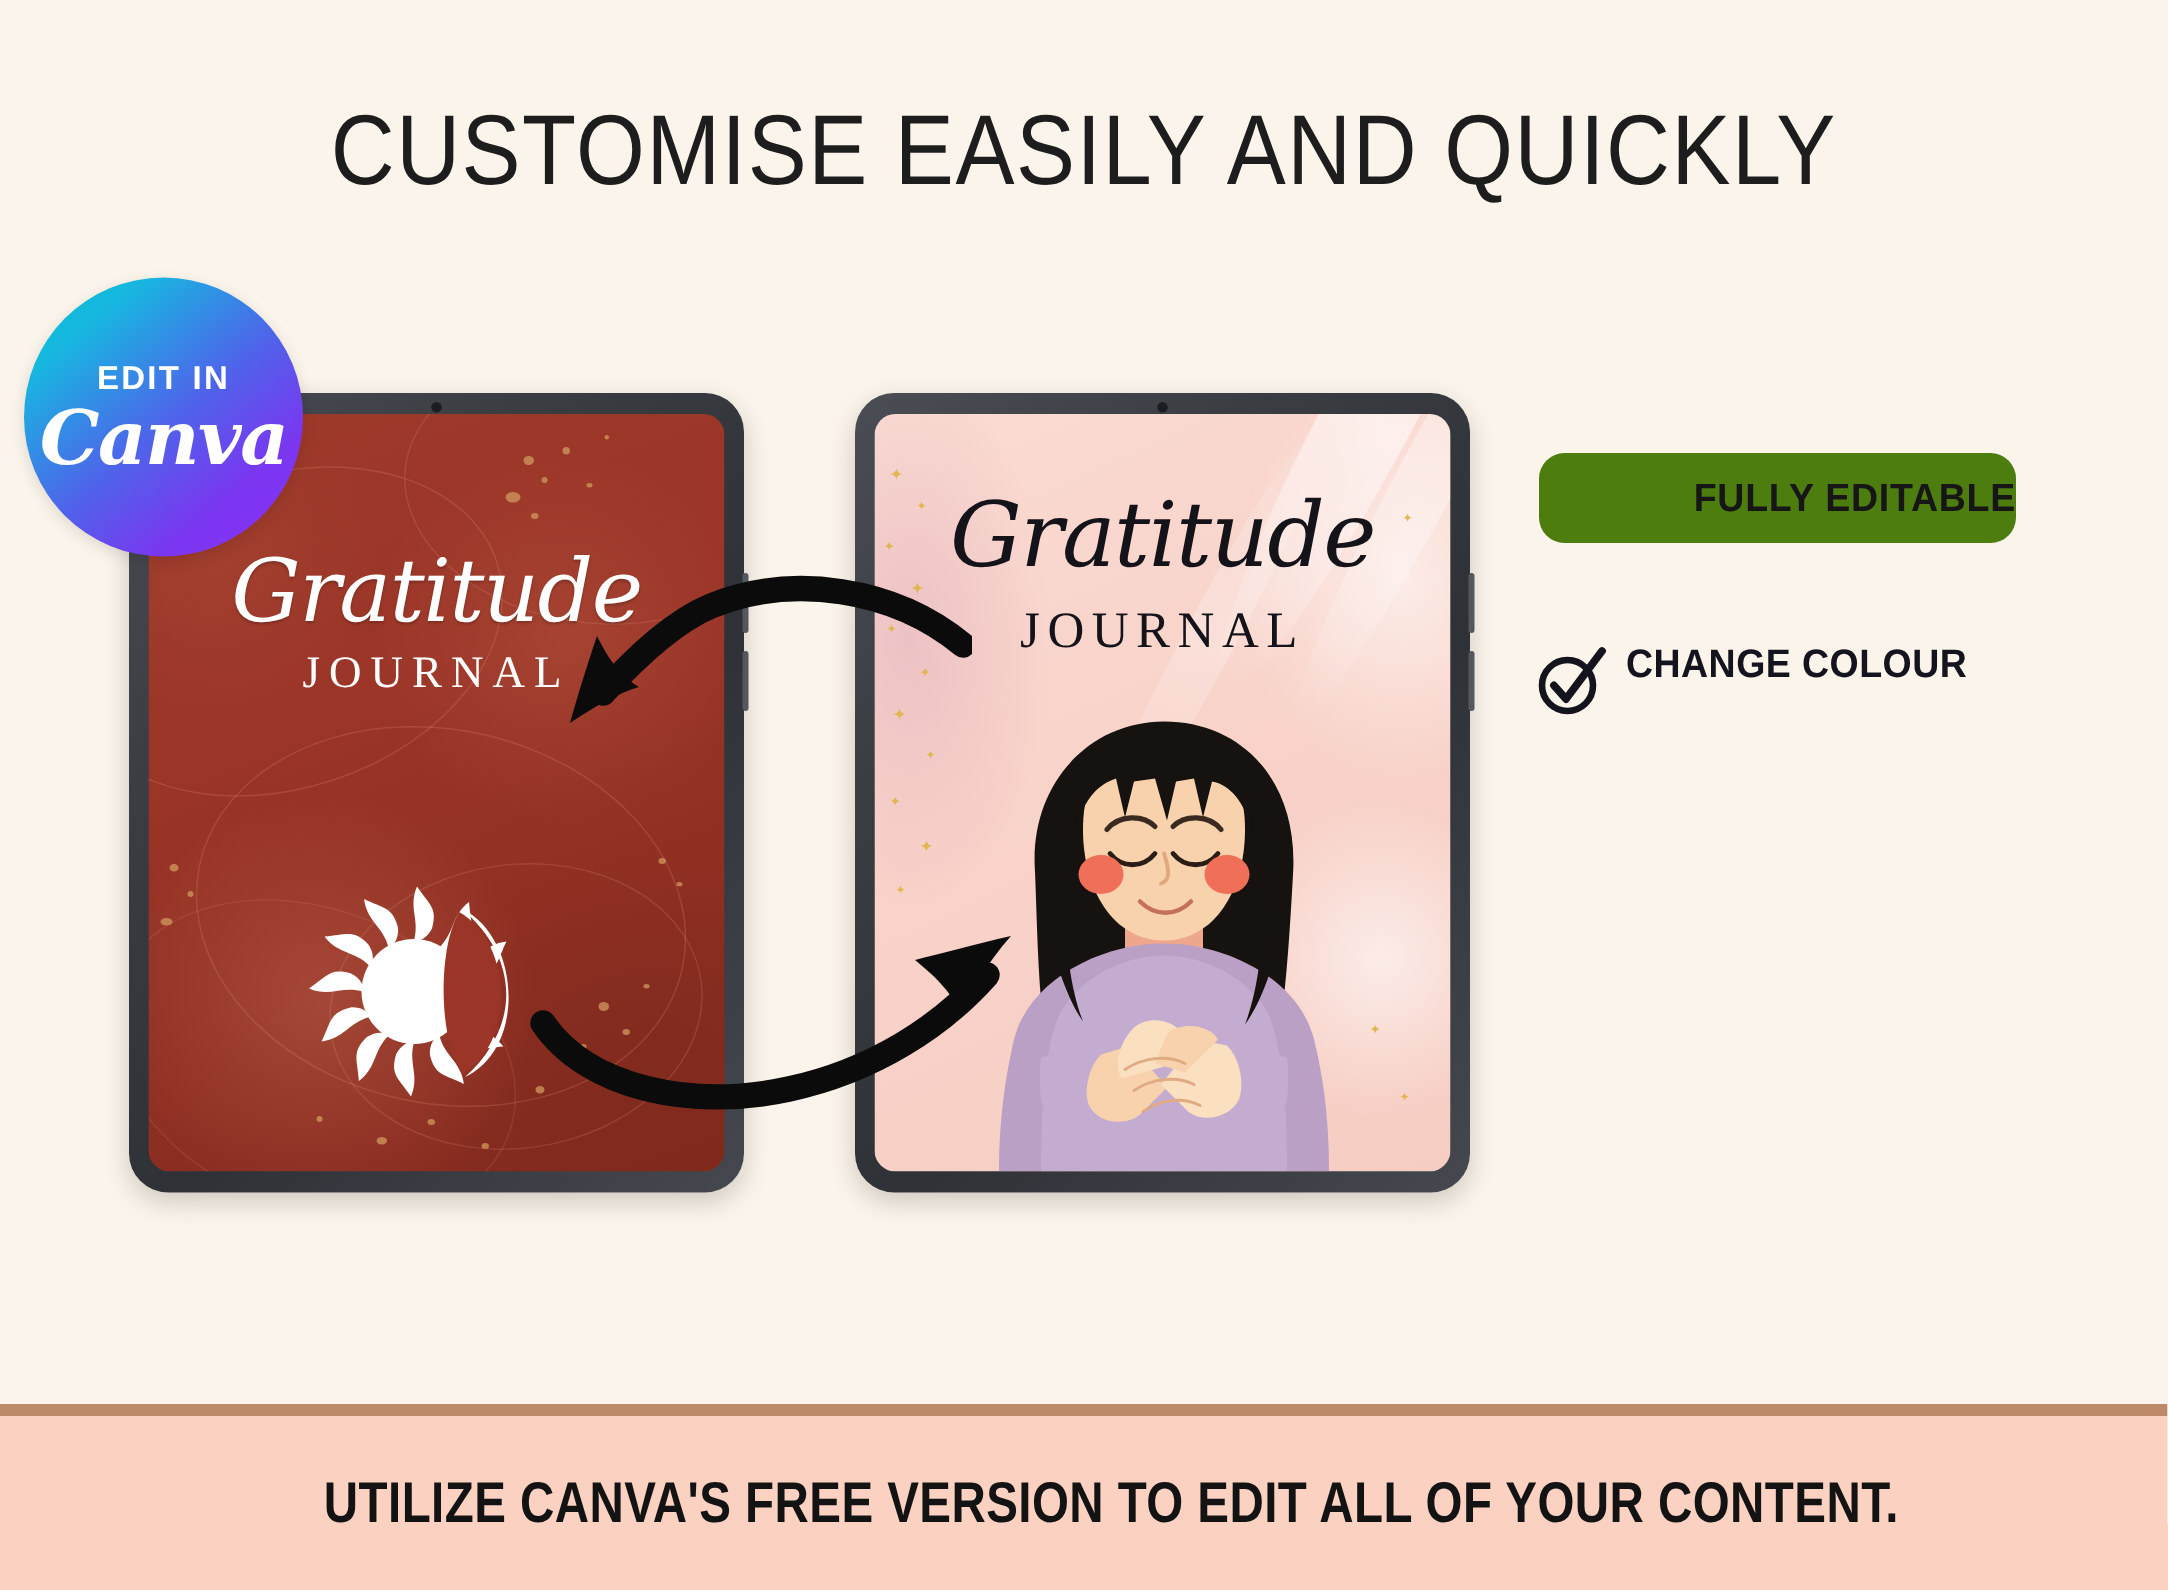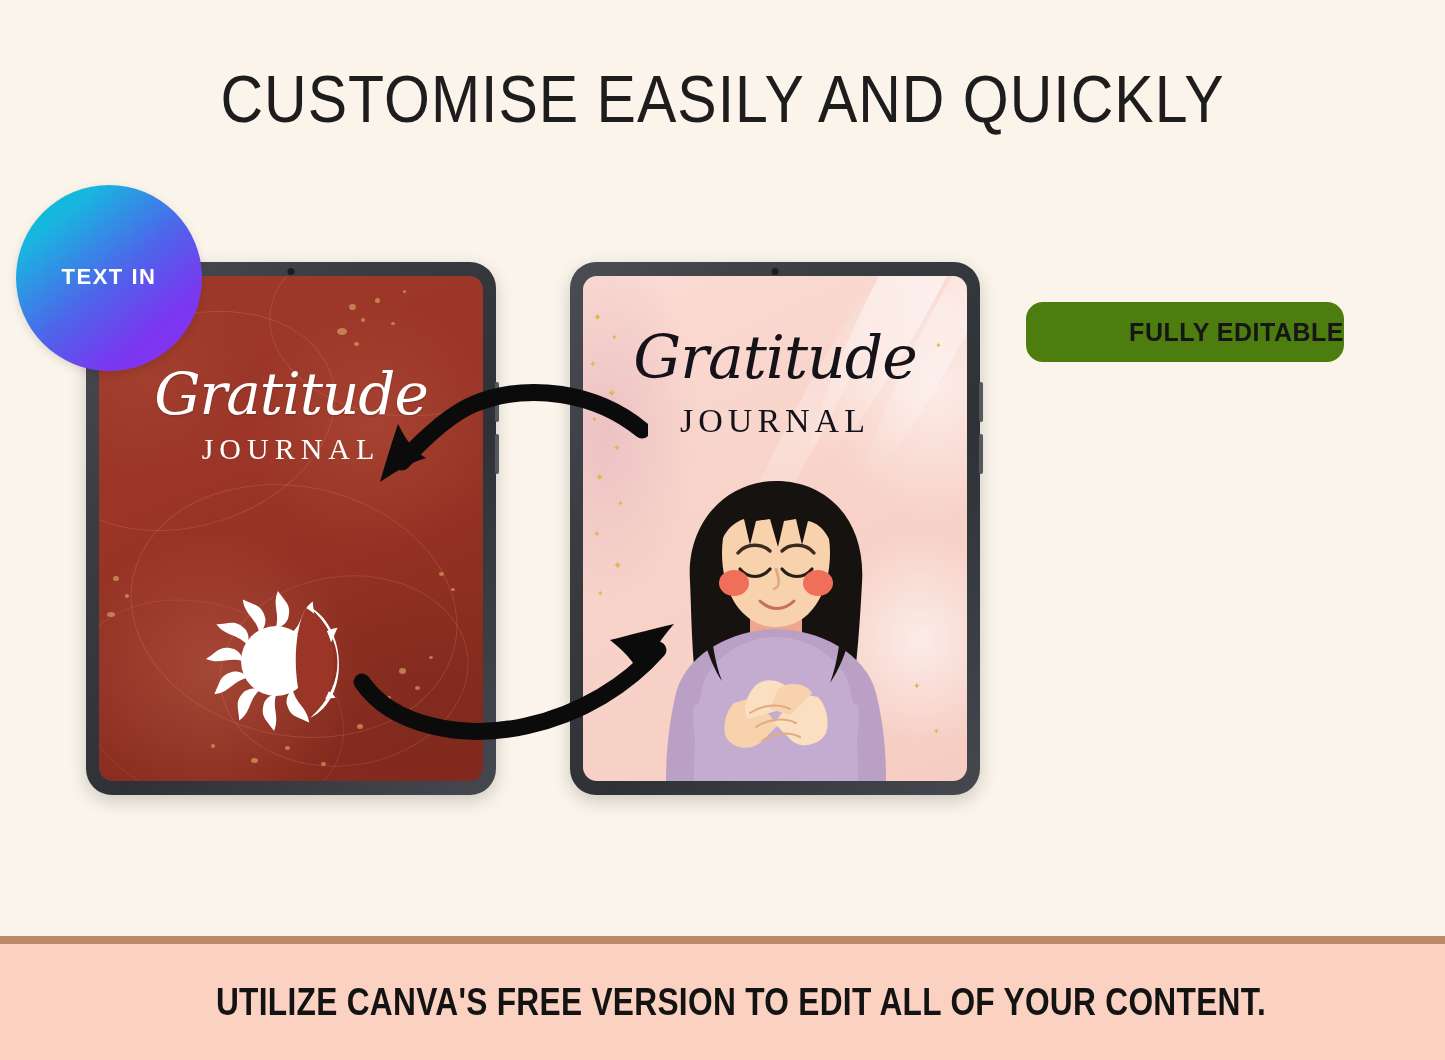--- a/index.html
+++ b/index.html
@@ -347,30 +347,40 @@
   <path d="M284,52 C238,14 170,4 116,26 C92,36 68,58 44,84" stroke="#0b0b0b" stroke-width="17" fill="none" stroke-linecap="round"></path>
   <path d="M22,104 C30,76 36,58 40,46 C46,58 54,72 68,80 C54,84 40,92 22,104 Z" fill="#0b0b0b"></path>
 </svg>
 
 <svg class="arrow" id="arrow-bottom" width="330" height="126" viewBox="0 0 330 126">
   <path d="M10,64 C40,108 110,122 174,108 C230,96 276,66 306,32" stroke="#0b0b0b" stroke-width="17" fill="none" stroke-linecap="round"></path>
   <path d="M322,6 C296,12 274,18 258,22 C270,32 282,42 288,58 C296,42 306,24 322,6 Z" fill="#0b0b0b"></path>
 </svg>
 
 <div id="canva-badge">
-  <div class="edit-in">TEXT IN</div>
+  <div class="edit-in">EDIT IN</div>
+  <div class="canva-word">Canva</div>
 </div>
 
 <div id="fully-editable-badge">
   <span>FULLY EDITABLE</span>
 </div>
 
 <div id="feature-list">
 
 
+  <div class="feature-row">
+    <div class="check-wrap">
+      <svg width="50" height="50" viewBox="0 0 50 50">
+        <circle cx="23" cy="27" r="17" fill="none" stroke="#14141f" stroke-width="4.4"></circle>
+        <path d="M14,27 L22,36 L46,4" stroke="#14141f" stroke-width="5.2" fill="none" stroke-linecap="round" stroke-linejoin="round"></path>
+      </svg>
+    </div>
+    <div class="label">CHANGE COLOUR</div>
+  </div>
 
 
 
 </div>
 
 <div id="footer-rule"></div>
 <div id="footer-banner">
   <span>UTILIZE CANVA'S FREE VERSION TO EDIT ALL OF YOUR CONTENT.</span>
 </div>
 

